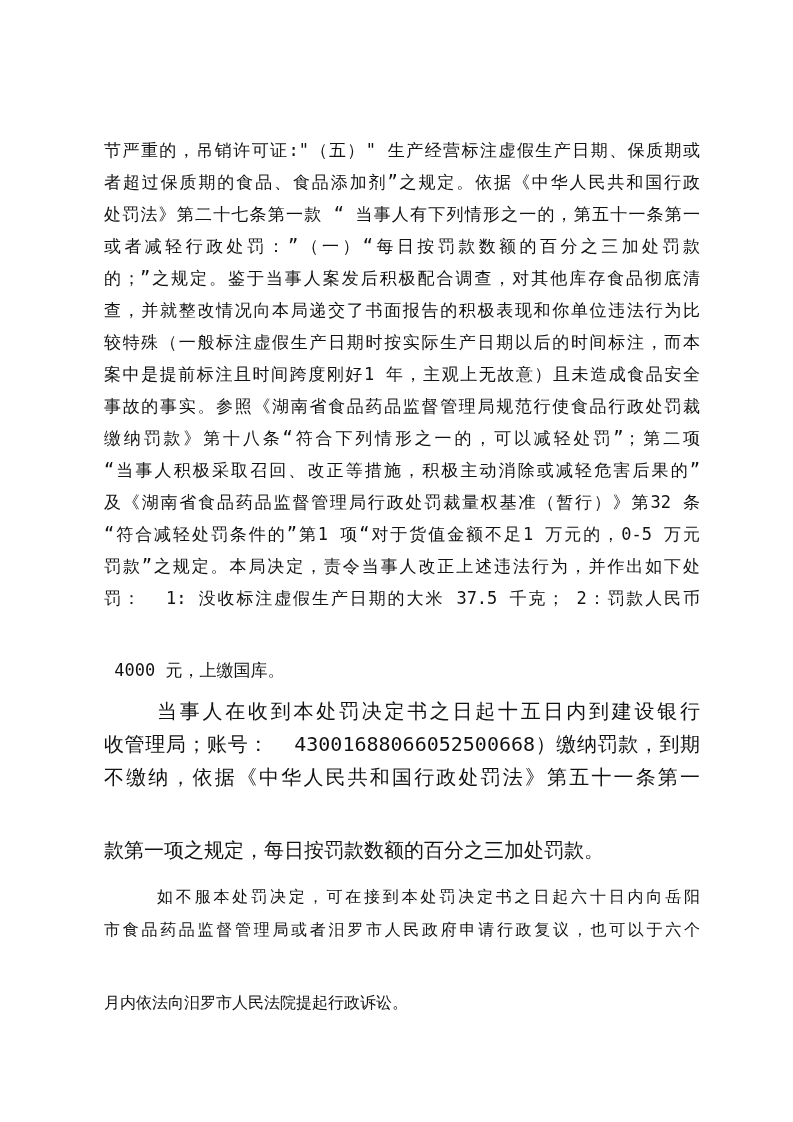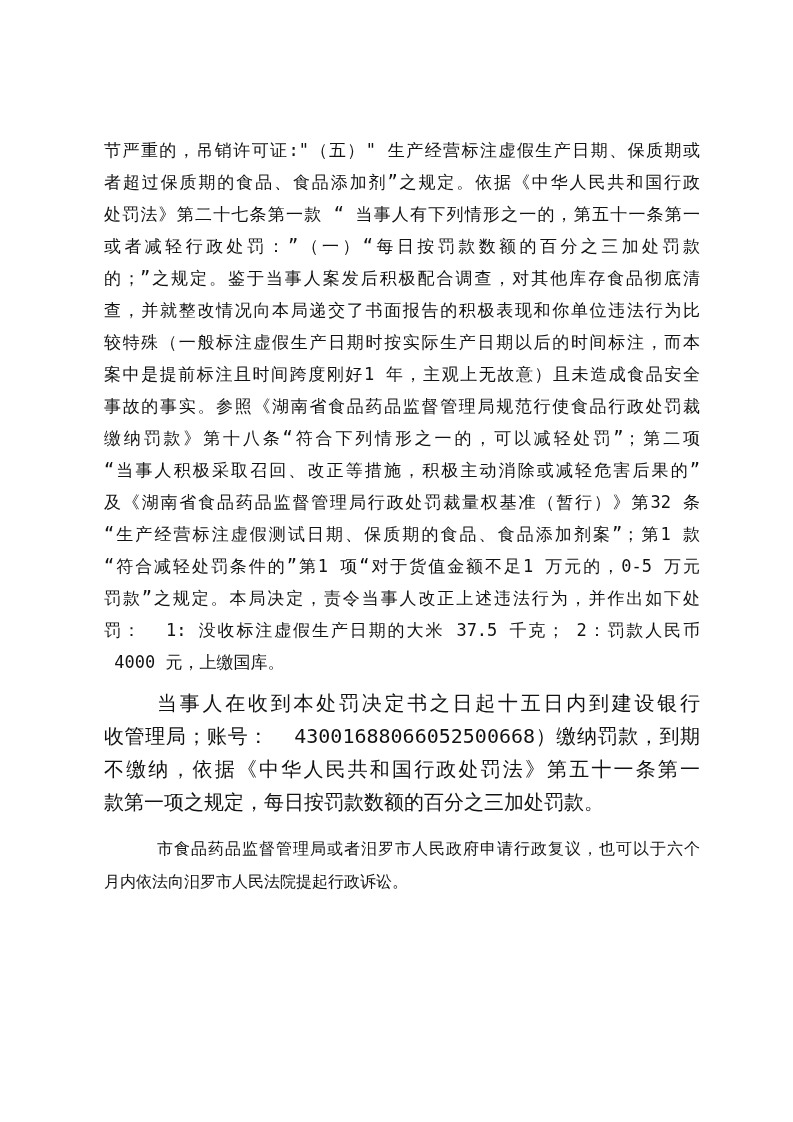--- a/index.html
+++ b/index.html
@@ -22,21 +22,21 @@
     width: 596px;
   }
 
   .para { margin: 0; }
 
   .line {
     white-space: pre-wrap;
     text-align: justify;
     text-align-last: justify;
   }
-  .line.last { text-align-last: left; }
+  .line.last { text-align-last: left; margin-top: 40px; }
 
   
   [data-name="para-penalty-basis"] {
     font-size: 17px;
     line-height: 32px;
   }
   [data-name="para-payment-instructions"] {
     font-size: 20px;
     line-height: 33px;
     margin-top: 9px;
@@ -62,30 +62,30 @@
         <div class="line" data-name="text-line">处罚法》第二十七条第一款 “ 当事人有下列情形之一的，第五十一条第一</div>
         <div class="line" data-name="text-line">或者减轻行政处罚：”（一）“每日按罚款数额的百分之三加处罚款</div>
         <div class="line" data-name="text-line">的；”之规定。鉴于当事人案发后积极配合调查，对其他库存食品彻底清</div>
         <div class="line" data-name="text-line">查，并就整改情况向本局递交了书面报告的积极表现和你单位违法行为比</div>
         <div class="line" data-name="text-line">较特殊（一般标注虚假生产日期时按实际生产日期以后的时间标注，而本</div>
         <div class="line" data-name="text-line">案中是提前标注且时间跨度刚好1 年，主观上无故意）且未造成食品安全</div>
         <div class="line" data-name="text-line">事故的事实。参照《湖南省食品药品监督管理局规范行使食品行政处罚裁</div>
         <div class="line" data-name="text-line">缴纳罚款》第十八条“符合下列情形之一的，可以减轻处罚”；第二项</div>
         <div class="line" data-name="text-line">“当事人积极采取召回、改正等措施，积极主动消除或减轻危害后果的”</div>
         <div class="line" data-name="text-line">及《湖南省食品药品监督管理局行政处罚裁量权基准（暂行）》第32 条</div>
-        <div class="line" data-name="text-line">“生产经营标注虚假测试日期、保质期的食品、食品添加剂案”；第1 款</div>
         <div class="line" data-name="text-line">“符合减轻处罚条件的”第1 项“对于货值金额不足1 万元的，0-5 万元</div>
         <div class="line" data-name="text-line">罚款”之规定。本局决定，责令当事人改正上述违法行为，并作出如下处</div>
         <div class="line" data-name="text-line">罚：  1: 没收标注虚假生产日期的大米 37.5 千克； 2：罚款人民币</div>
         <div class="line last" data-name="text-line"> 4000 元，上缴国库。</div>
       </div>
       <div class="para" data-name="para-payment-instructions">
         <div class="line" data-name="text-line">当事人在收到本处罚决定书之日起十五日内到建设银行</div>
         <div class="line" data-name="text-line">收管理局；账号：  43001688066052500668）缴纳罚款，到期</div>
         <div class="line" data-name="text-line">不缴纳，依据《中华人民共和国行政处罚法》第五十一条第一</div>
         <div class="line last" data-name="text-line">款第一项之规定，每日按罚款数额的百分之三加处罚款。</div>
       </div>
       <div class="para" data-name="para-appeal-rights">
+        <div class="line" data-name="text-line">如不服本处罚决定，可在接到本处罚决定书之日起六十日内向岳阳</div>
         <div class="line" data-name="text-line">市食品药品监督管理局或者汨罗市人民政府申请行政复议，也可以于六个</div>
         <div class="line last" data-name="text-line">月内依法向汨罗市人民法院提起行政诉讼。</div>
       </div>
     </div>
 </div>
 
 </body></html>

